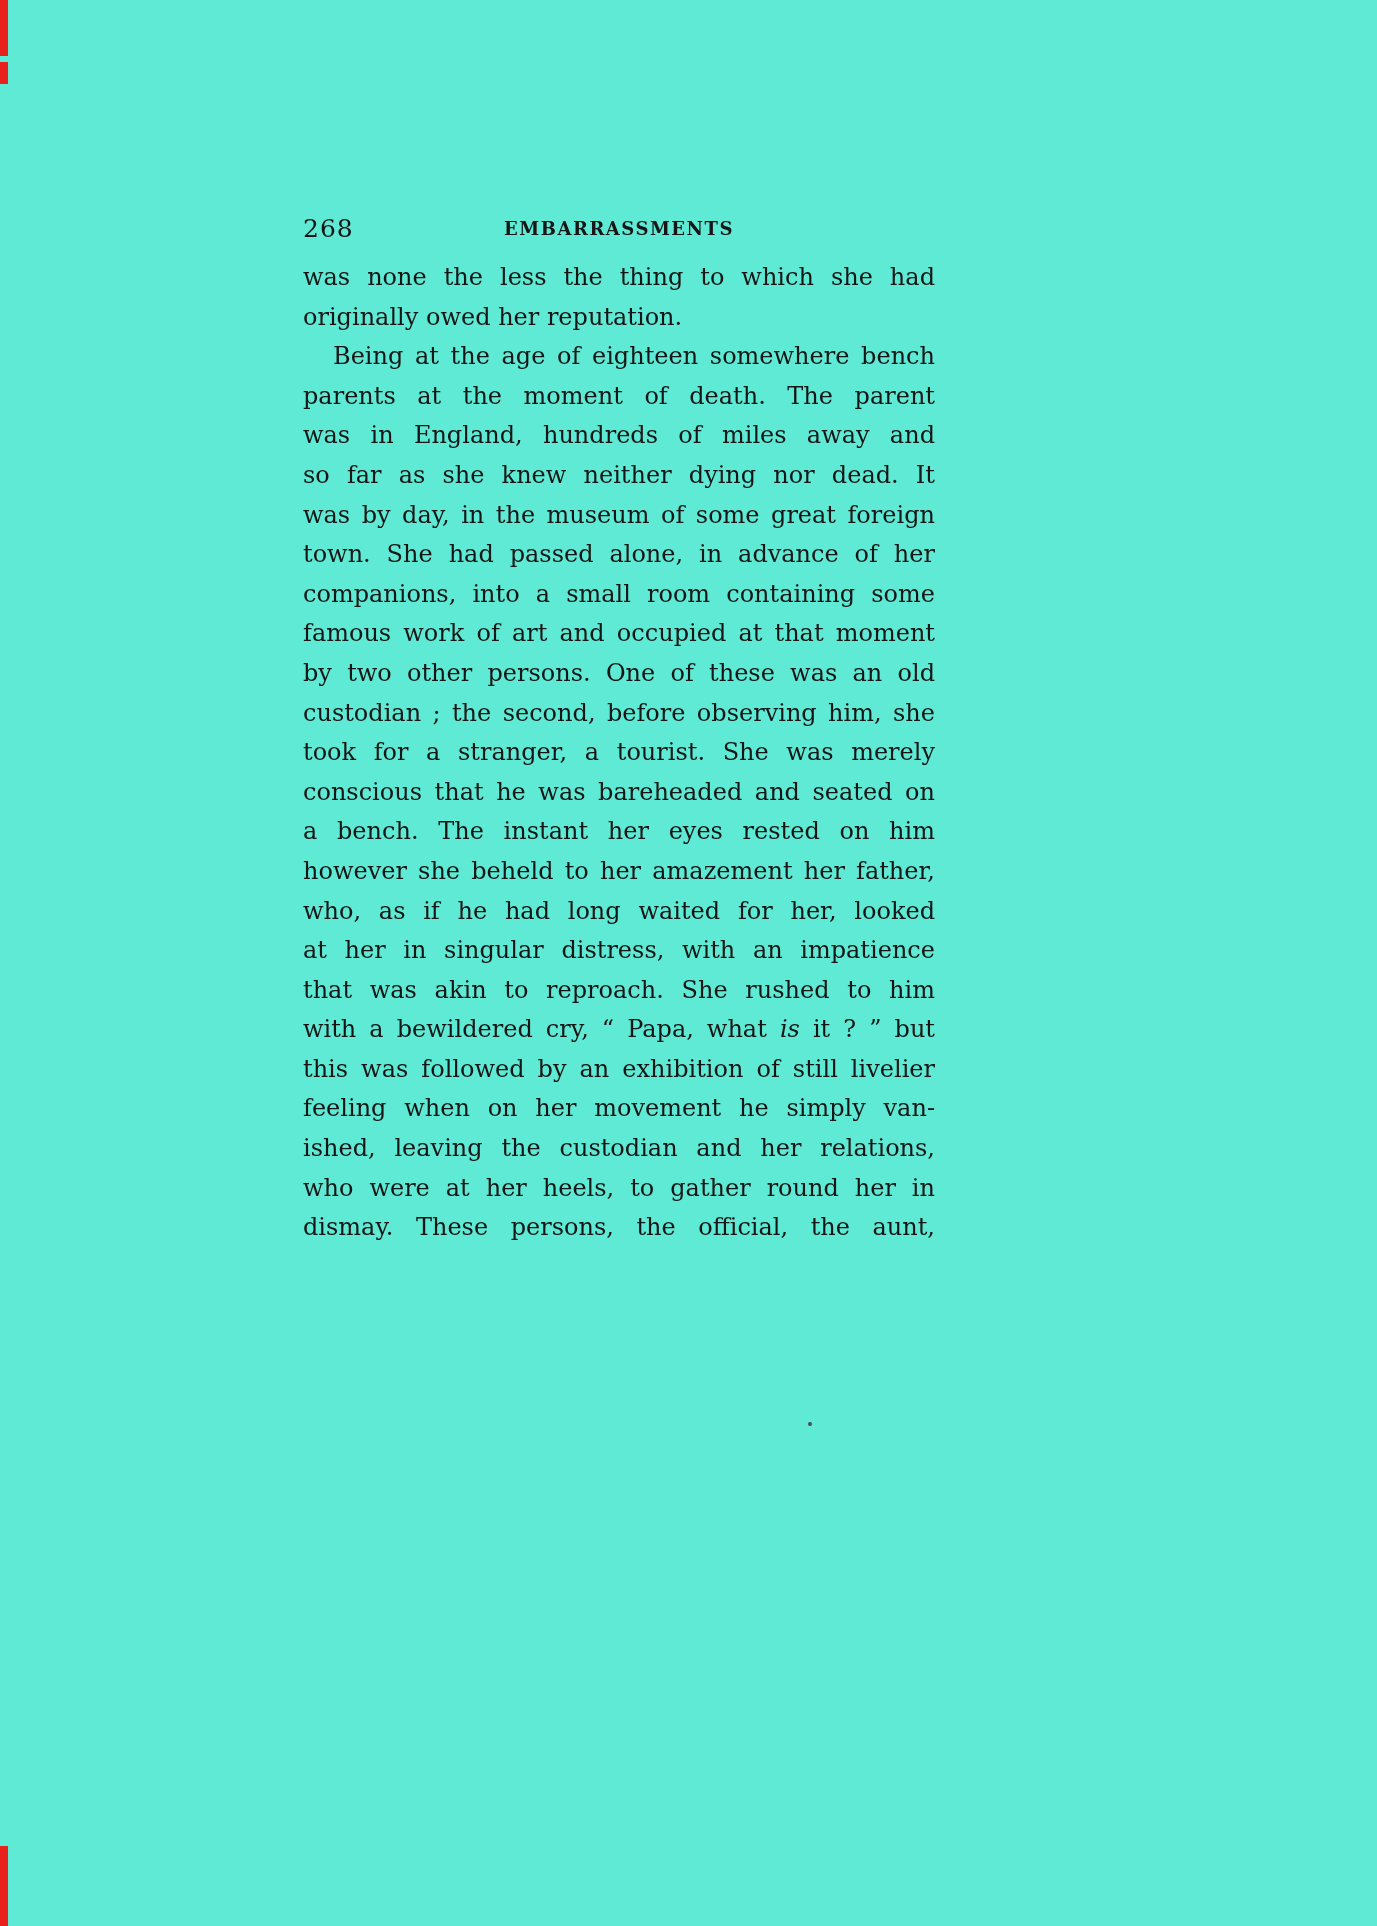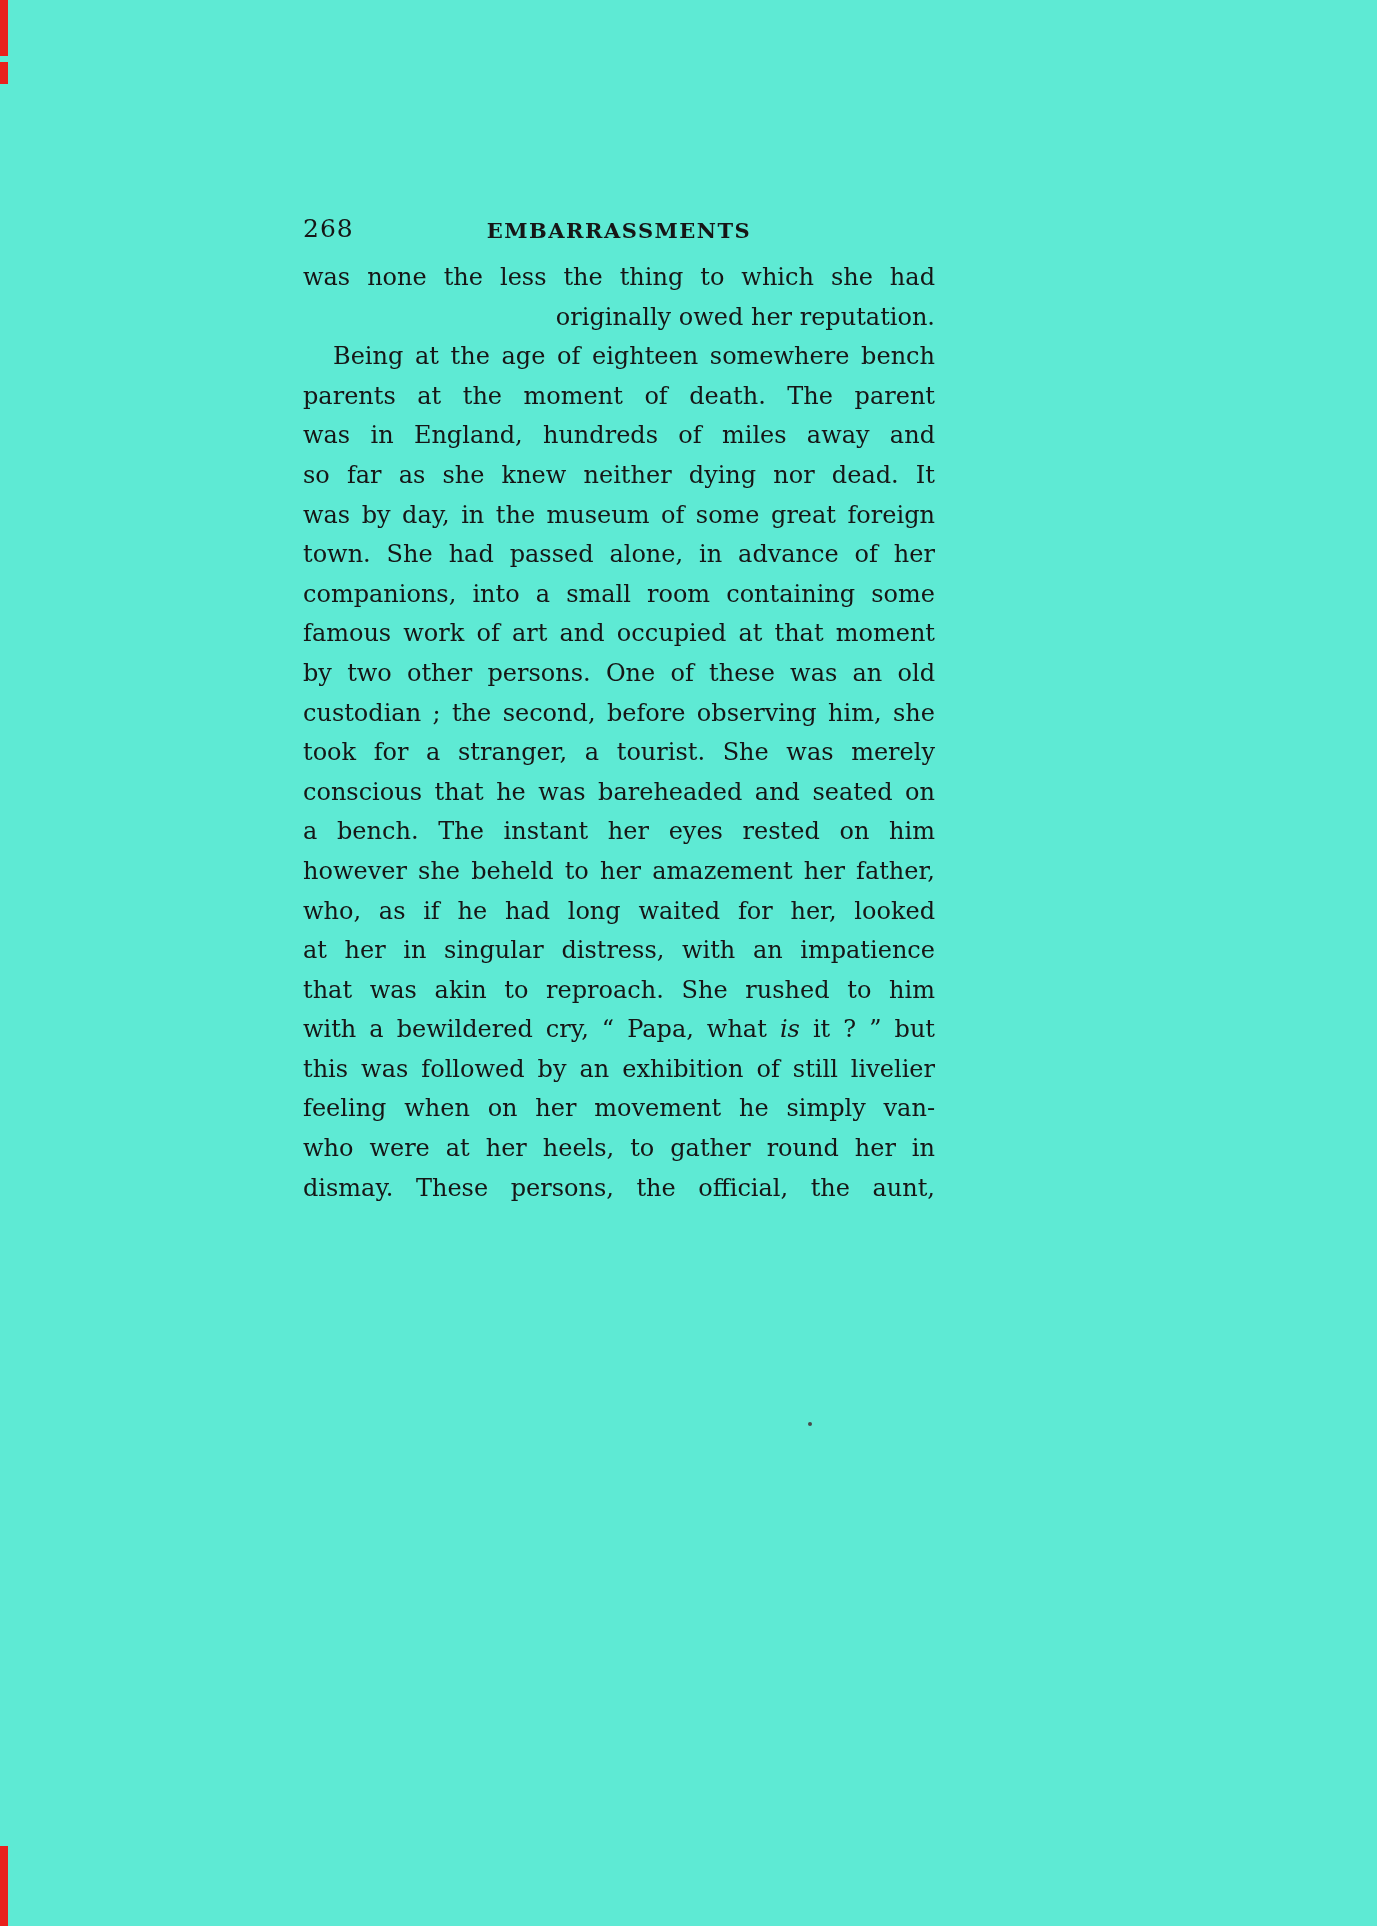--- a/index.html
+++ b/index.html
@@ -39,33 +39,33 @@
     top: 2px;
     font-size: 25px;
     letter-spacing: 1px;
   }
   .running-head {
     position: absolute;
     left: 0;
     right: 0;
     top: 6px;
     text-align: center;
-    font-size: 21px;
+    font-size: 18px;
     font-weight: bold;
     letter-spacing: 1.5px;
   }
   .body-lines {
     margin-top: 14px;
   }
   .line {
     font-size: 24px;
     line-height: 39.6px;
     height: 39.6px;
     overflow: hidden;
-    text-align: right;
+    text-align: left;
   }
   .line.j {
     text-align: justify;
     text-align-last: justify;
   }
   .ind {
     display: inline-block;
     width: 30px;
   }
   .em { font-style: italic; }
@@ -110,20 +110,21 @@
         <div class="line j"><span>took for a stranger, a tourist. She was merely</span></div>
         <div class="line j"><span>conscious that he was bareheaded and seated on</span></div>
         <div class="line j"><span>a bench. The instant her eyes rested on him</span></div>
         <div class="line j"><span>however she beheld to her amazement her father,</span></div>
         <div class="line j"><span>who, as if he had long waited for her, looked</span></div>
         <div class="line j"><span>at her in singular distress, with an impatience</span></div>
         <div class="line j"><span>that was akin to reproach. She rushed to him</span></div>
         <div class="line j"><span>with a bewildered cry, “ Papa, what </span><span class="em">is</span><span> it ? ” but</span></div>
         <div class="line j"><span>this was followed by an exhibition of still livelier</span></div>
         <div class="line j"><span>feeling when on her movement he simply van-</span></div>
+        <div class="line j"><span>ished, leaving the custodian and her relations,</span></div>
         <div class="line j"><span>who were at her heels, to gather round her in</span></div>
         <div class="line j"><span>dismay. These persons, the official, the aunt,</span></div>
       </div>
   </div>
 
   <div class="speck"></div>
 
 </div>
 
 </body></html>

